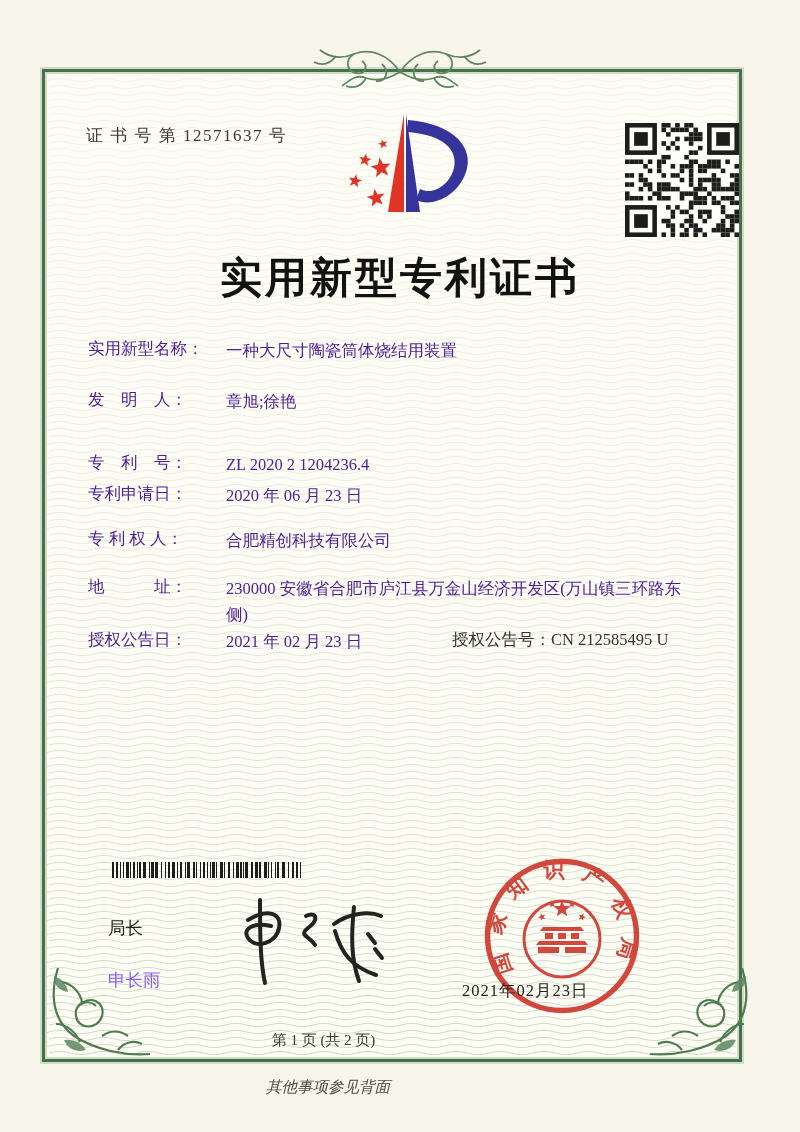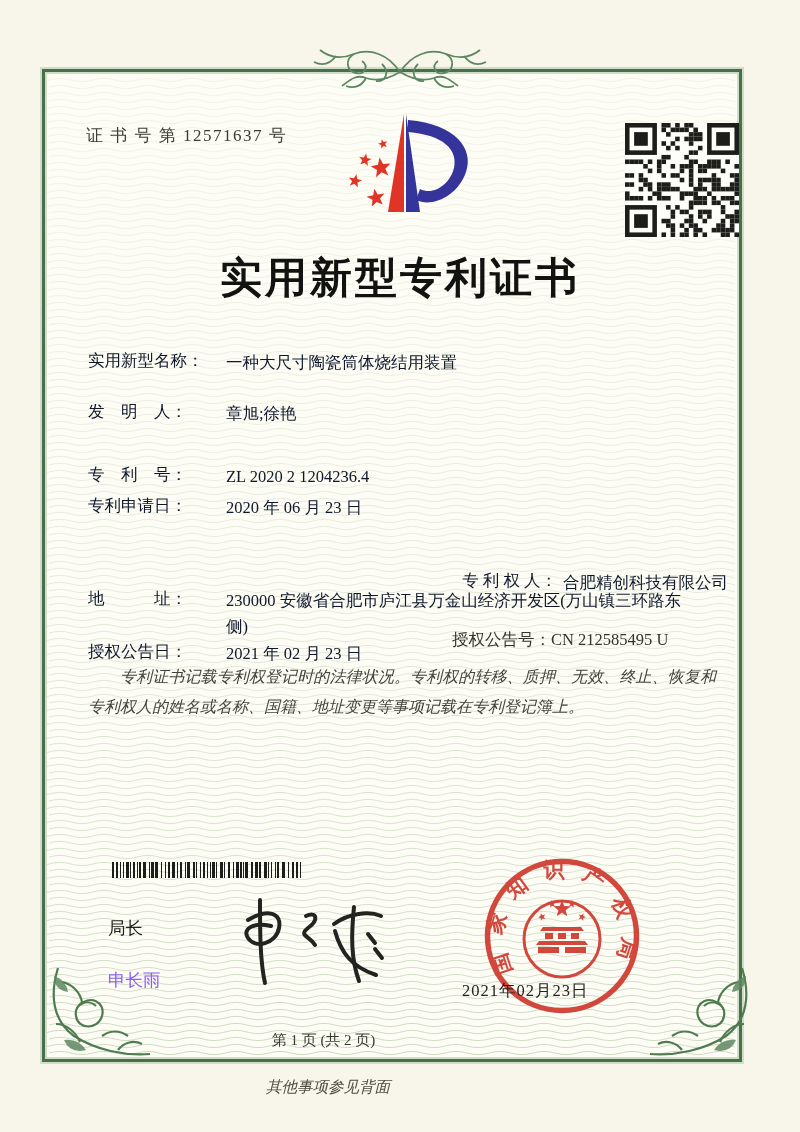--- a/index.html
+++ b/index.html
@@ -17,21 +17,21 @@
     background:#fdfcf5;
   }
   .waves{left:47px;top:74px;pointer-events:none;}
   .cert-no{left:86px;top:124px;font-size:17px;letter-spacing:1.5px;color:#3c3c34;}
   .logo{left:332px;top:110px;}
   .qr{left:625px;top:123px;}
   .title{
     left:0;top:250px;width:800px;text-align:center;
     font-size:42px;font-weight:bold;letter-spacing:3px;color:#121210;
   }
-  .field-row{left:88px;width:640px;font-size:16.5px;color:#0f172a;margin-top:12px;}
+  .field-row{left:88px;width:640px;font-size:16.5px;color:#4c1d95;}
   .field-label{display:inline-block;width:132px;vertical-align:top;}
   .field-value{display:inline-block;vertical-align:top;margin-left:6px;max-width:470px;line-height:26px;}
   .grant-no{left:452px;font-size:16.5px;color:#33332c;}
   .body-text{
     left:88px;top:662px;width:628px;font-size:16px;line-height:29.5px;
     text-align:justify;color:#43433a;font-style:italic;
   }
   .body-text p{margin:0;text-indent:2em;}
   .barcode{left:112px;top:862px;width:196px;height:16px;display:flex;align-items:stretch;}
   .barcode span{display:block;height:100%;}
@@ -470,35 +470,34 @@
 </div>
 <div class="abs field-row" style="top:389px;">
   <span class="field-label">发　明　人：</span><span class="field-value">章旭;徐艳</span>
 </div>
 <div class="abs field-row" style="top:452px;">
   <span class="field-label">专　利　号：</span><span class="field-value">ZL 2020 2 1204236.4</span>
 </div>
 <div class="abs field-row" style="top:483px;">
   <span class="field-label">专利申请日：</span><span class="field-value">2020 年 06 月 23 日</span>
 </div>
-<div class="abs field-row" style="top:558px;text-align:right;">
+<div class="abs field-row" style="top:528px;">
   <span class="field-label">专 利 权 人：</span><span class="field-value">合肥精创科技有限公司</span>
 </div>
 <div class="abs field-row" style="top:576px;">
   <span class="field-label">地　　　址：</span><span class="field-value" style="width:462px;">230000 安徽省合肥市庐江县万金山经济开发区(万山镇三环路东侧)</span>
 </div>
 <div class="abs field-row" style="top:629px;">
   <span class="field-label">授权公告日：</span><span class="field-value">2021 年 02 月 23 日</span>
 </div>
 <div class="abs grant-no" style="top:629px;">
   <span>授权公告号：</span><span>CN 212585495 U</span>
 </div>
 
 <div class="abs body-text">
-  <p>专利证书记载专利权登记时的法律状况。专利权的转移、质押、无效、终止、恢复和专利权人的姓名或名称、国籍、地址变更等事项记载在专利登记簿上。</p>
 </div>
 
 <div class="abs barcode" id="barcode">
     <span style="width: 2px; margin-right: 2px; background: rgb(29, 29, 27);"></span>
     <span style="width: 2px; margin-right: 2px; background: rgb(29, 29, 27);"></span>
     <span style="width: 1px; margin-right: 2px; background: rgb(29, 29, 27);"></span>
     <span style="width: 1px; margin-right: 2px; background: rgb(29, 29, 27);"></span>
     <span style="width: 3px; margin-right: 1px; background: rgb(29, 29, 27);"></span>
     <span style="width: 1px; margin-right: 2px; background: rgb(29, 29, 27);"></span>
     <span style="width: 2px; margin-right: 2px; background: rgb(29, 29, 27);"></span>

